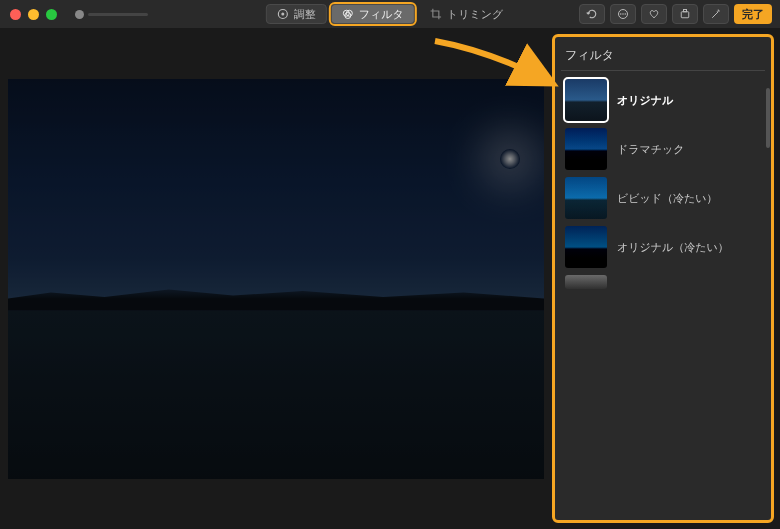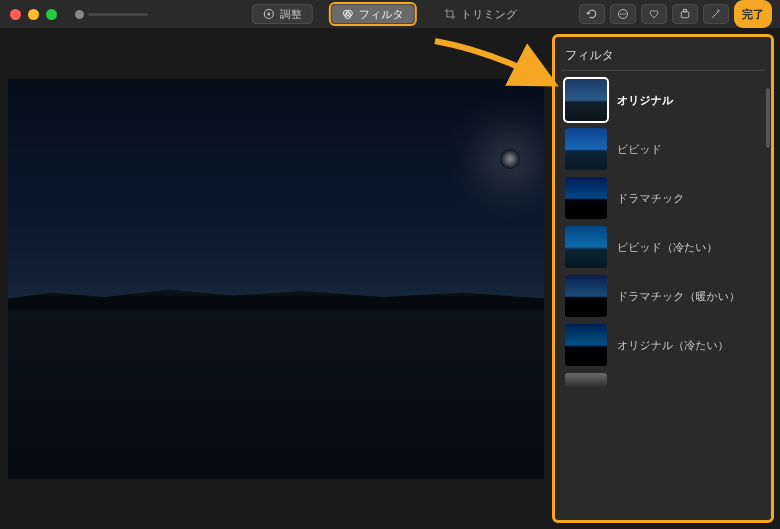--- a/index.html
+++ b/index.html
@@ -24,36 +24,36 @@
   .tl { width: 11px; height: 11px; border-radius: 50%; }
   .tl.r { background: #ff5f57; }
   .tl.y { background: #febc2e; }
   .tl.g { background: #28c840; }
   .slider-box { display:flex; align-items:center; gap:4px; margin-left:4px; }
   .slider-dot { width:9px; height:9px; border-radius:50%; background:#888; }
   .slider-track { width:60px; height:3px; background:#444; border-radius:2px; }
 
   .toolbar-center {
     position:absolute; left:50%; transform:translateX(-50%);
-    display:flex; gap:18px; align-items:center;
+    display:flex; gap:4px; align-items:center;
   }
   .tool-btn {
     height:20px; padding:0 10px; border-radius:4px;
     background:#3a3a3a; color:#bbb; font-size:11px;
     display:flex; align-items:center; gap:5px;
     border:1px solid #4a4a4a;
   }
   .tool-btn.icon-only { padding:0 6px; width:26px; justify-content:center; }
   .tool-btn.active { background:#6a6a6a; color:#eee; }
   .tool-btn.highlighted { outline:2px solid #f5a623; outline-offset:0; }
   .toolbar-right {
     position:absolute; right:8px; display:flex; gap:5px; align-items:center;
   }
   .done-btn {
-    height:28px; padding:0 8px; border-radius:9px;
+    height:20px; padding:0 8px; border-radius:4px;
     background:#f5a623; color:#2a2a2a; font-size:11px; font-weight:600;
     display:flex; align-items:center;
   }
 
   .main {
     position:absolute; top:28px; left:0; right:0; bottom:0;
     display:flex;
   }
   .canvas-area {
     flex:1; display:flex; align-items:center; justify-content:center;
@@ -206,34 +206,26 @@
   </div>
 
   <div class="sidebar">
     <div class="sidebar-title">フィルタ</div>
     <div class="filter-list">
       <div class="filter-item sel">
         <div class="thumb selected"></div>
         <span class="filter-label">オリジナル</span>
       </div>
       <div class="filter-item">
-        <div class="thumb vivid"></div>
-        <span class="filter-label">ビビッド</span>
-      </div>
-      <div class="filter-item">
         <div class="thumb drama"></div>
         <span class="filter-label">ドラマチック</span>
       </div>
       <div class="filter-item">
         <div class="thumb vcool"></div>
         <span class="filter-label">ビビッド（冷たい）</span>
-      </div>
-      <div class="filter-item">
-        <div class="thumb dwarm"></div>
-        <span class="filter-label">ドラマチック（暖かい）</span>
       </div>
       <div class="filter-item">
         <div class="thumb dcool"></div>
         <span class="filter-label">オリジナル（冷たい）</span>
       </div>
       <div class="filter-item">
         <div class="thumb partial"></div>
       </div>
     </div>
     <div class="scroll-ind"></div>

